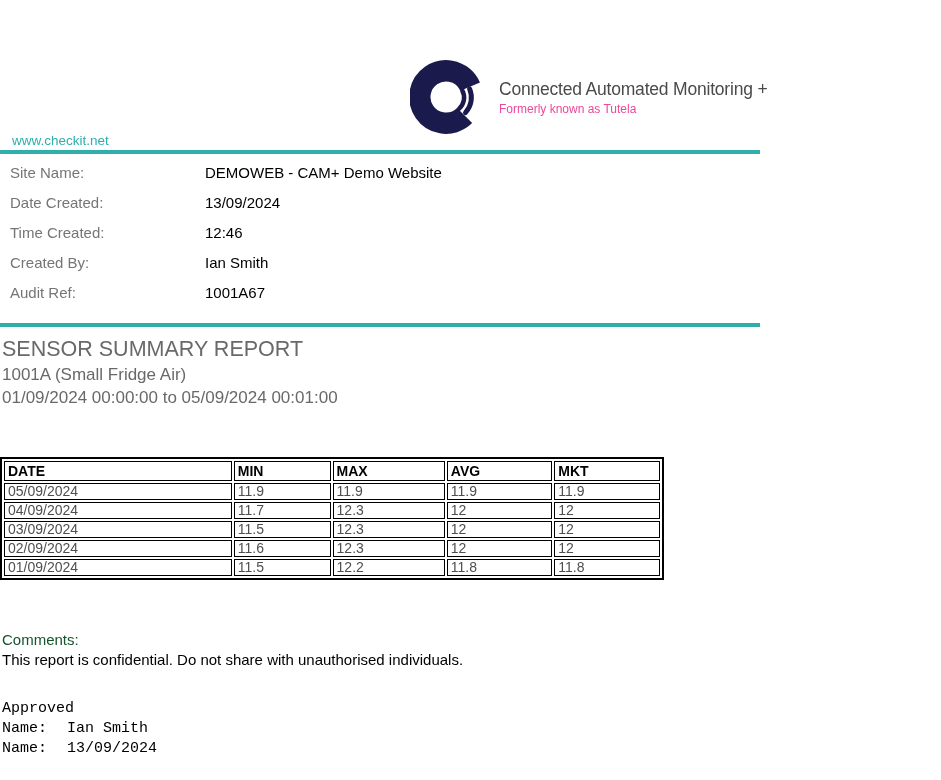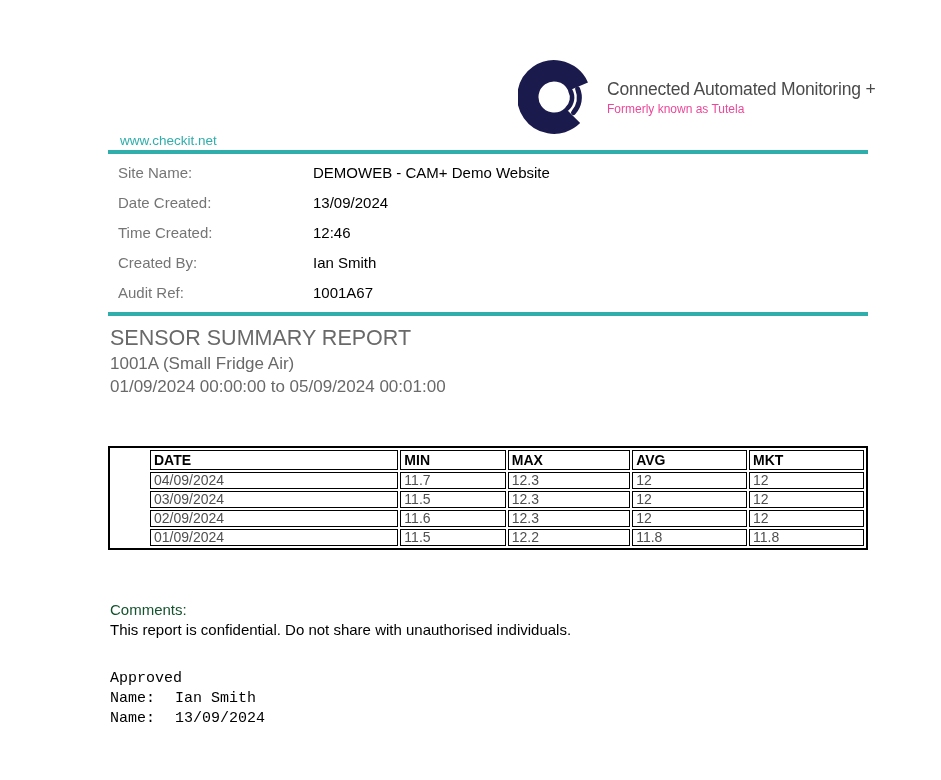--- a/index.html
+++ b/index.html
@@ -3,49 +3,49 @@
 <meta charset="utf-8">
 <style>
   * { box-sizing: border-box; }
   html, body { margin: 0; padding: 0; }
   body {
     width: 941px; height: 780px;
     background: #ffffff;
     font-family: "Liberation Sans", sans-serif;
     overflow: hidden;
   }
-  .content { position: relative; width: 760px; margin-left: 108px; }
+  .content { position: relative; width: 760px; }
 
   
   .header { position: relative; height: 150px; }
   .logo { position: absolute; top: 56px; left: 410px; display: flex; align-items: center; }
   .logo svg { width: 82px; height: 82px; display: block; }
   .logo-text { margin-left: 7px; }
   .brand { font-size: 17.5px; letter-spacing: -0.2px; color: #4a4a4a; line-height: 20px; white-space: nowrap; }
   .tagline { font-size: 12px; color: #ec4899; line-height: 14px; margin-top: 3px; }
   .site-link { position: absolute; left: 12px; top: 133px; font-size: 13.5px; color: #2FAEAB; text-decoration: none; }
 
   .rule { height: 4px; background: #2FAEAB; }
 
   
-  .meta { padding: 3px 0 5px 10px; }
+  .meta { padding: 3px 0 16px 10px; }
   .meta-row { display: flex; align-items: center; height: 30px; font-size: 15px; }
   .meta-label { width: 195px; color: #757575; }
   .meta-value { color: #000000; }
 
   
   .title-block { padding: 9px 0 0 2px; color: #696969; }
   .title { font-size: 21.5px; line-height: 27px; font-weight: 400; margin: 0; }
   .subtitle { font-size: 17px; line-height: 23px; }
 
   
   table.sensor-table {
-    width: 760px; margin-top: 48px;
+    width: 664px; margin-top: 48px;
     border: 2px solid #000;
-    border-collapse: separate; border-spacing: 2px; padding-left: 38px;
+    border-collapse: separate; border-spacing: 2px;
   }
   table.sensor-table th {
     border: 1px solid #000; text-align: left;
     font-size: 14px; font-weight: bold; color: #000;
     padding: 1px 3px; height: 16px; line-height: 16px;
   }
   table.sensor-table td {
     border: 1px solid #000; text-align: left;
     font-size: 14px; color: #4f4f4f;
     padding: 0 3px; height: 15px; line-height: 15px;
@@ -127,20 +127,27 @@
       <tr>
         <th>DATE</th>
         <th>MIN</th>
         <th>MAX</th>
         <th>AVG</th>
         <th>MKT</th>
       </tr>
     </thead>
     <tbody>
       <tr>
+        <td>05/09/2024</td>
+        <td>11.9</td>
+        <td>11.9</td>
+        <td>11.9</td>
+        <td>11.9</td>
+      </tr>
+      <tr>
         <td>04/09/2024</td>
         <td>11.7</td>
         <td>12.3</td>
         <td>12</td>
         <td>12</td>
       </tr>
       <tr>
         <td>03/09/2024</td>
         <td>11.5</td>
         <td>12.3</td>

